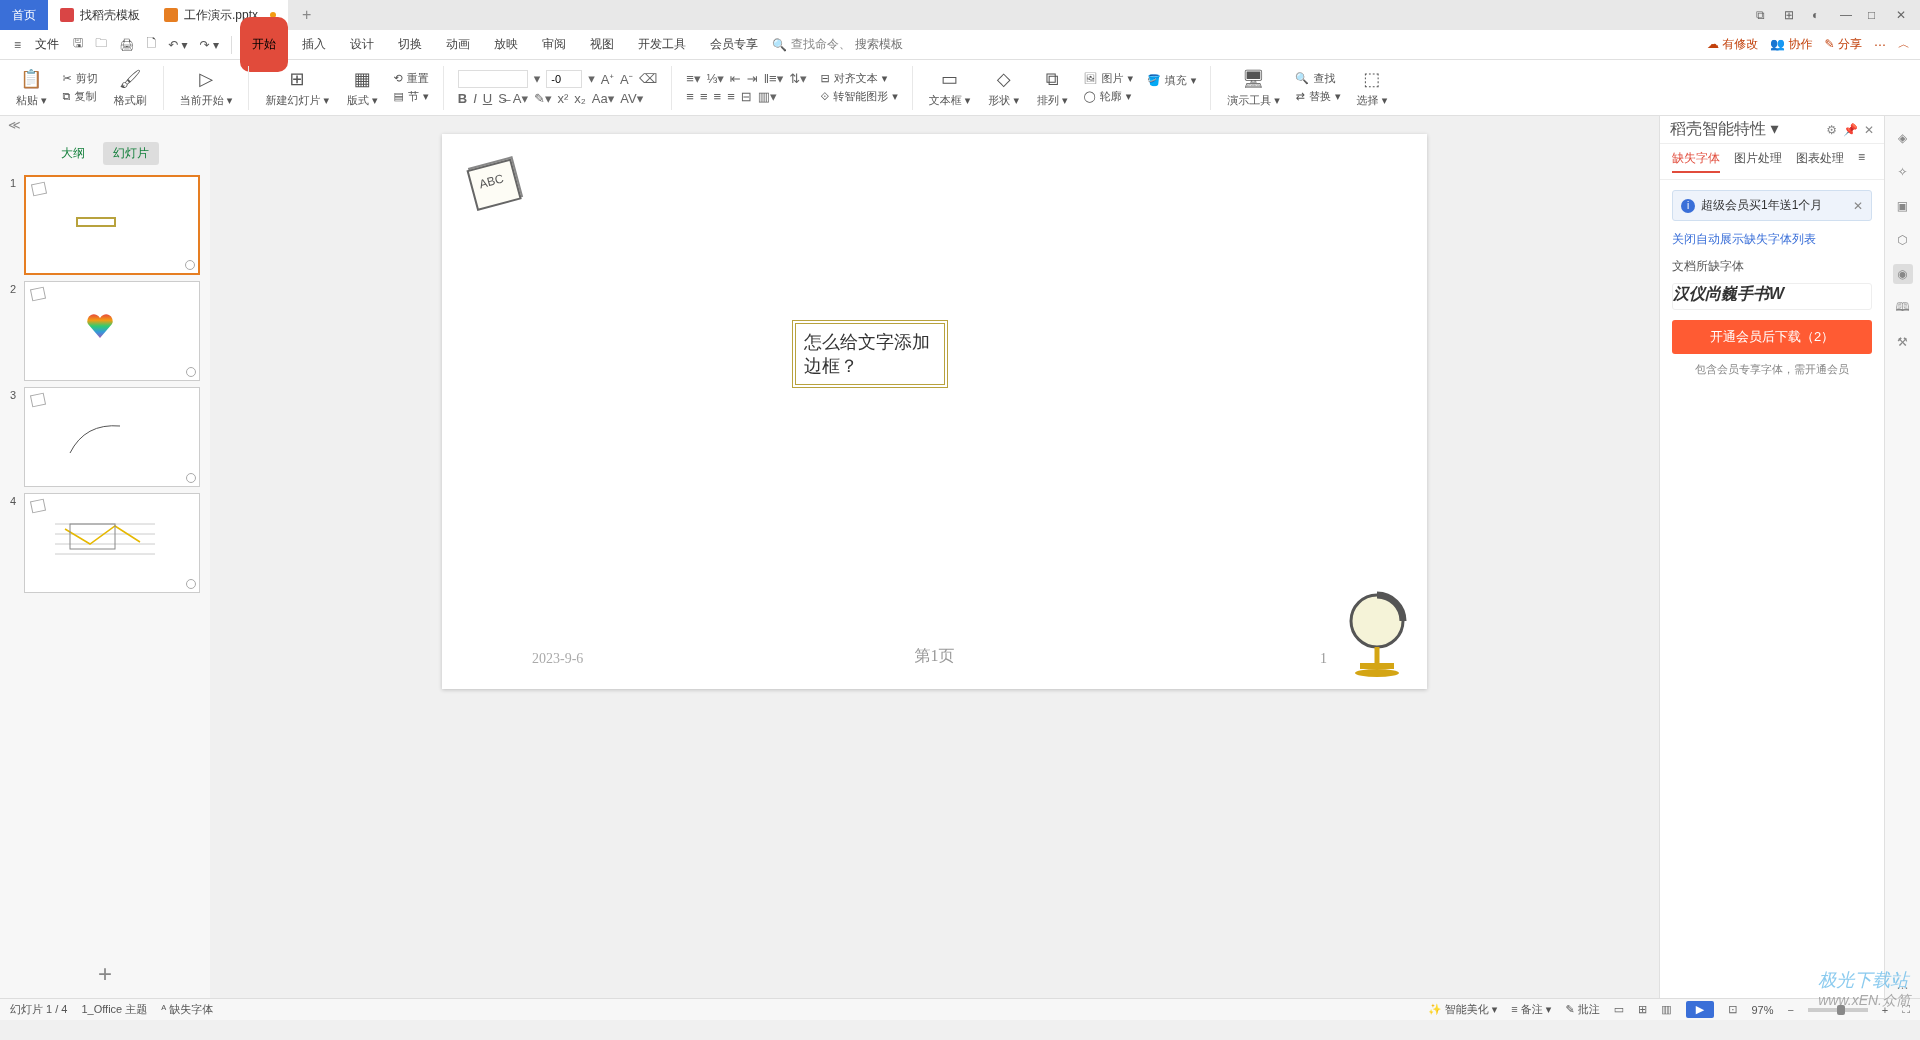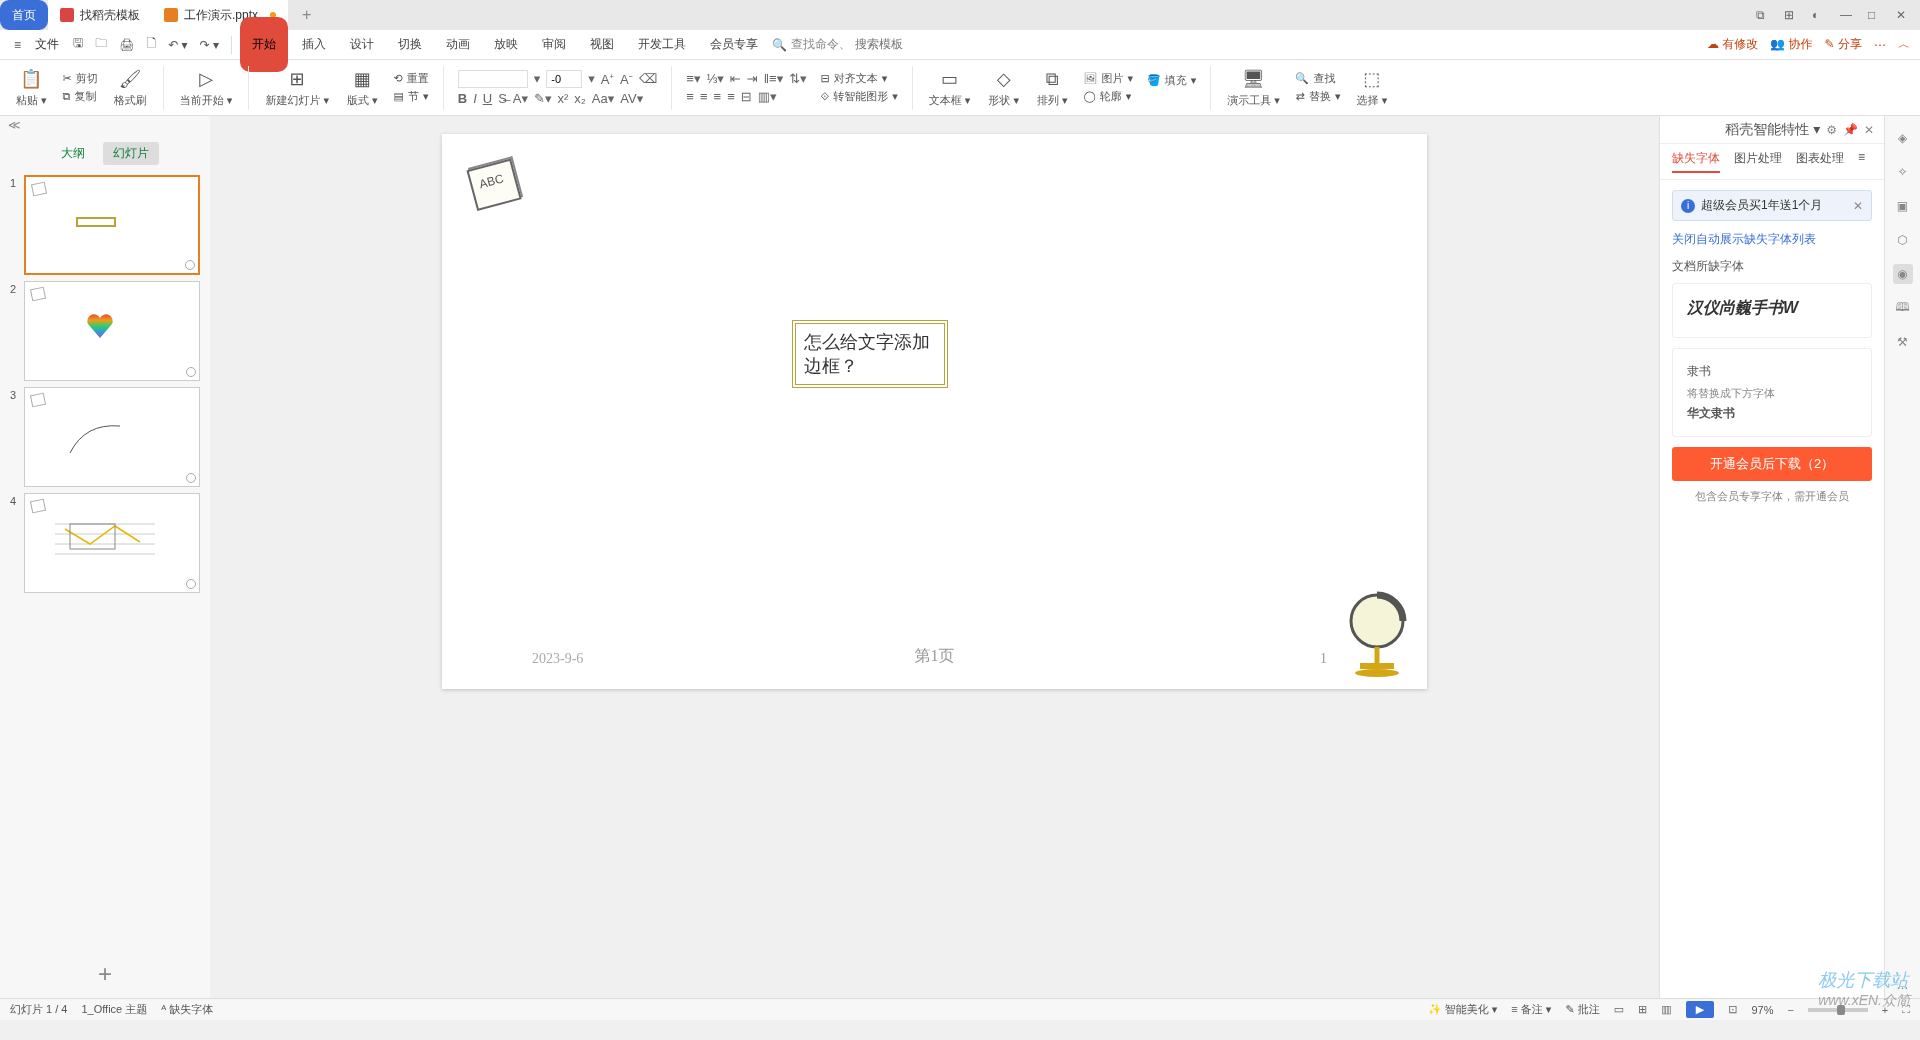--- a/index.html
+++ b/index.html
@@ -1,21 +1,21 @@
 <!DOCTYPE html>
 <html><head>
 <meta charset="utf-8">
 <style>
 * { margin: 0; padding: 0; box-sizing: border-box; font-family: "Microsoft YaHei", sans-serif; }
 body { background: #f0f0f0; width: 1920px; height: 1040px; overflow: hidden; position: relative; font-size: 12px; color: #333; }
 
 
 .titlebar { height: 30px; background: #e8e8e8; display: flex; align-items: center; }
 .tab { height: 30px; display: flex; align-items: center; padding: 0 12px; gap: 6px; cursor: pointer; }
-.tab.home { background: #3a6fd8; color: #fff; border-radius: 9px; }
+.tab.home { background: #3a6fd8; color: #fff; }
 .tab.doc { background: #fff; }
 .tab.active { background: #fff; }
 .tab-icon { width: 14px; height: 14px; display: inline-block; }
 .tab-icon.brand { background: #d94545; border-radius: 2px; }
 .tab-icon.ppt { background: #e67e22; border-radius: 2px; }
 .tab-dot { width: 6px; height: 6px; border-radius: 50%; background: #f39c12; margin-left: 6px; }
 .tab-new { padding: 0 14px; color: #888; font-size: 16px; }
 .titlebar-spacer { flex: 1; }
 .titlebar-right { display: flex; align-items: center; gap: 14px; padding-right: 10px; }
 .titlebar-right .ico { width: 14px; height: 14px; display: inline-block; color: #666; }
@@ -69,32 +69,32 @@
 .slide .textbox { position: absolute; top: 186px; left: 350px; width: 156px; padding: 6px 8px; border: 4px double #b8a23d; font-size: 18px; color: #333; font-family: serif; }
 .slide .globe { position: absolute; bottom: 10px; right: 15px; width: 70px; height: 90px; }
 .slide .date { position: absolute; bottom: 22px; left: 90px; color: #aaa; font-size: 14px; font-family: serif; }
 .slide .page { position: absolute; bottom: 22px; left: 50%; transform: translateX(-50%); color: #999; font-size: 16px; font-family: serif; }
 .slide .pagenum { position: absolute; bottom: 22px; right: 100px; color: #999; font-size: 14px; font-family: serif; }
 .status-msg { height: 24px; background: #fafafa; border-top: 1px solid #e0e0e0; display: flex; align-items: center; padding: 0 12px; color: #666; font-size: 12px; }
 
 
 .rightpanel { width: 225px; background: #fff; border-left: 1px solid #e0e0e0; display: flex; flex-direction: column; }
 .rp-header { height: 28px; display: flex; align-items: center; padding: 0 10px; gap: 6px; border-bottom: 1px solid #eee; }
-.rp-header .title { flex: 1; color: #555; font-size: 14px; text-align: right; }
+.rp-header .title { flex: 1; color: #555; font-size: 16px; }
 .rp-header .ico { color: #888; }
 .rp-tabs { display: flex; gap: 14px; padding: 6px 12px; border-bottom: 1px solid #eee; }
 .rp-tab { font-size: 12px; color: #555; padding-bottom: 4px; }
 .rp-tab.active { color: #e14b3b; border-bottom: 2px solid #e14b3b; }
 .rp-body { padding: 10px 12px; flex: 1; }
 .info-banner { background: #eef3fb; border: 1px solid #d0dff0; border-radius: 3px; padding: 6px 8px; display: flex; align-items: center; gap: 6px; margin-bottom: 10px; }
 .info-banner .i { width: 14px; height: 14px; background: #3a6fd8; border-radius: 50%; color: #fff; font-size: 10px; display: flex; align-items: center; justify-content: center; }
 .info-banner .x { margin-left: auto; color: #888; }
 .rp-link { color: #3a6fd8; font-size: 12px; margin-bottom: 10px; display: block; }
 .rp-label { color: #555; font-size: 12px; margin-bottom: 8px; }
-.font-card { border: 1px solid #eee; border-radius: 3px; padding: 14px; margin-bottom: 10px; }
+.font-card { border: 1px solid #eee; border-radius: 3px; padding: 0; margin-bottom: 10px; }
 .font-name { font-size: 16px; font-style: italic; font-weight: bold; margin-bottom: 4px; }
 .font-sub { font-size: 12px; color: #555; }
 .font-replace { font-size: 11px; color: #888; margin: 6px 0 4px; }
 .btn-primary { background: #ff5b33; color: #fff; text-align: center; padding: 8px; border-radius: 3px; font-size: 13px; margin-bottom: 8px; }
 .rp-note { font-size: 11px; color: #888; text-align: center; }
 
 
 .sidebar-icons { width: 36px; background: #f7f7f7; border-left: 1px solid #e0e0e0; display: flex; flex-direction: column; align-items: center; gap: 14px; padding-top: 12px; }
 .sidebar-icons .sico { width: 20px; height: 20px; color: #888; display: flex; align-items: center; justify-content: center; }
 .sidebar-icons .sico.active { background: #ddd; border-radius: 3px; padding: 2px; }
@@ -401,25 +401,20 @@
       <div class="info-banner">
         <span class="i">i</span>
         <span>超级会员买1年送1个月</span>
         <span class="x">✕</span>
       </div>
       <a class="rp-link">关闭自动展示缺失字体列表</a>
       <div class="rp-label">文档所缺字体</div>
       <div class="font-card">
         <div class="font-name">汉仪尚巍手书W</div>
       </div>
-      <div class="font-card">
-        <div class="font-sub">隶书</div>
-        <div class="font-replace">将替换成下方字体</div>
-        <div class="font-sub" style="font-weight:bold">华文隶书</div>
-      </div>
       <div class="btn-primary">开通会员后下载（2）</div>
       <div class="rp-note">包含会员专享字体，需开通会员</div>
     </div>
   </div>
 
   <div class="sidebar-icons">
     <div class="sico">◈</div>
     <div class="sico">✧</div>
     <div class="sico">▣</div>
     <div class="sico">⬡</div>

